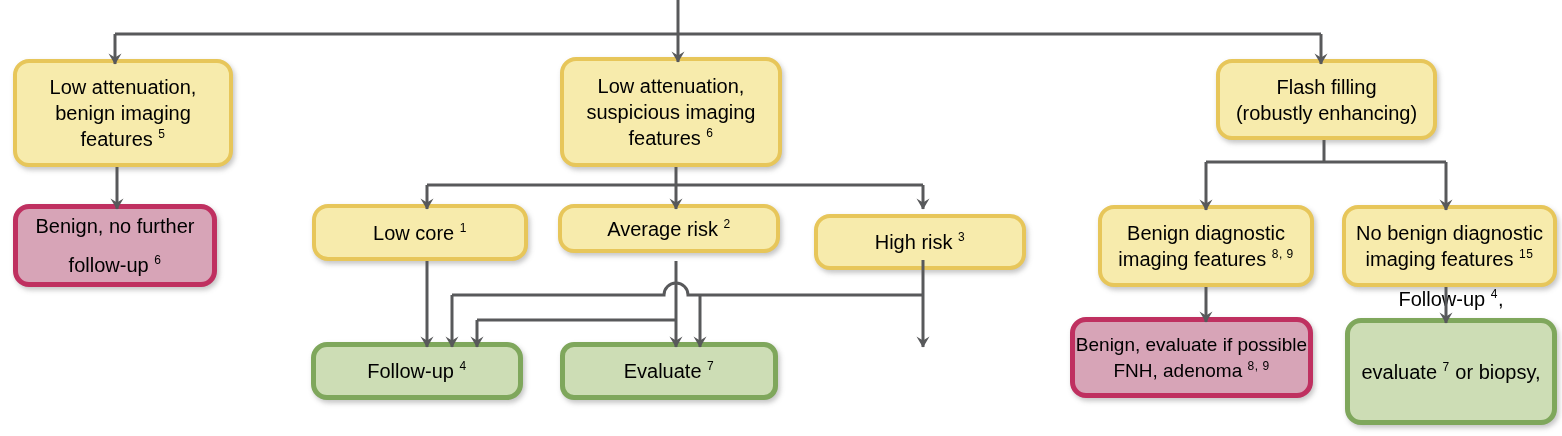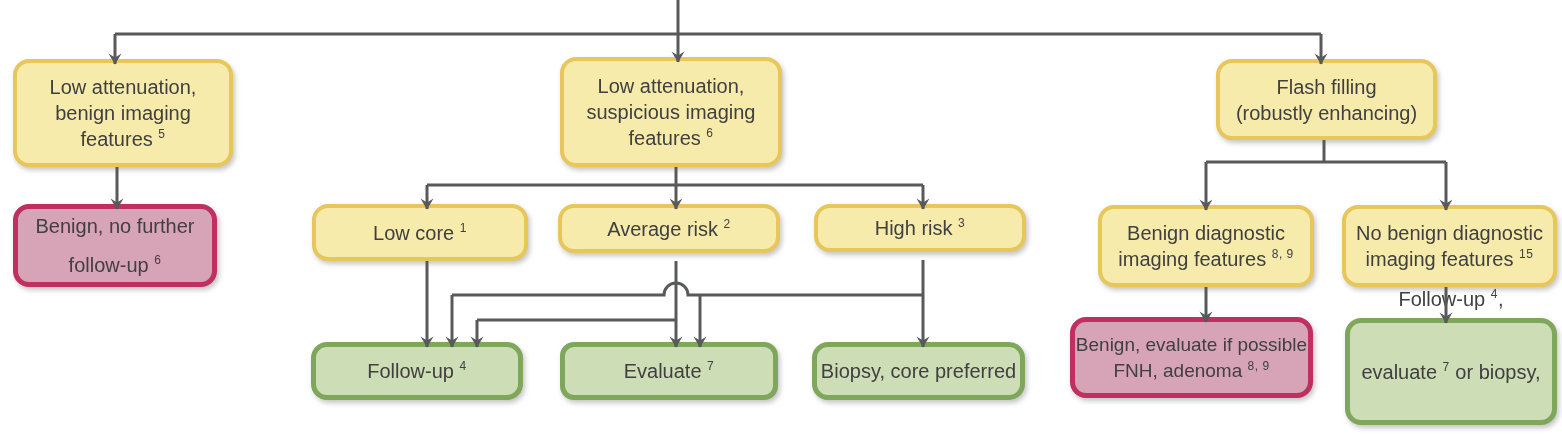--- a/index.html
+++ b/index.html
@@ -1,18 +1,18 @@
 <!DOCTYPE html>
 <html><head>
 <meta charset="utf-8">
 <style>
   html,body{margin:0;padding:0;background:#ffffff;}
   .stage{
     position:relative;width:1562px;height:436px;background:#ffffff;overflow:hidden;
-    font-family:"Liberation Sans","DejaVu Sans",sans-serif;color:#404040;
+    font-family:"Liberation Sans","DejaVu Sans",sans-serif;color:#000000;
   }
   .node{
     position:absolute;box-sizing:border-box;border-radius:16px;
     display:flex;flex-direction:column;align-items:center;justify-content:center;
     text-align:center;font-size:20px;line-height:26px;
     box-shadow:2px 3px 5px rgba(90,90,90,0.35);
   }
   .yellow{background:#f7ebac;border:4px solid #e7c65a;}
   .green {background:#cdddb5;border:5px solid #7fa75c;gap:47px;}
   .pink  {background:#d7a4b7;border:5px solid #bf3060;}
@@ -49,21 +49,21 @@
   </div>
 
   <div class="node yellow" style="left:312px;top:204px;width:216px;height:57px;">
     <div class="line"><span>Low core </span><sup>1</sup></div>
   </div>
 
   <div class="node yellow" style="left:558px;top:204px;width:222px;height:49px;">
     <div class="line"><span>Average risk </span><sup>2</sup></div>
   </div>
 
-  <div class="node yellow" style="left:814px;top:204px;width:212px;height:48px;">
+  <div class="node yellow" style="left:814px;top:214px;width:212px;height:56px;">
     <div class="line"><span>High risk </span><sup>3</sup></div>
   </div>
 
   <div class="node yellow" style="left:1092px;top:205px;width:216px;height:82px;margin-left:6px;">
     <div class="line"><span>Benign diagnostic</span></div>
     <div class="line"><span>imaging features </span><sup>8, 9</sup></div>
   </div>
 
   <div class="node yellow" style="left:1342px;top:205px;width:215px;height:82px;">
     <div class="line"><span>No benign diagnostic</span></div>
@@ -71,23 +71,20 @@
   </div>
 
   <div class="node green" style="left:311px;top:342px;width:212px;height:58px;">
     <div class="line"><span>Follow-up </span><sup>4</sup></div>
   </div>
 
   <div class="node green" style="left:560px;top:342px;width:218px;height:58px;border-radius:14px;">
     <div class="line"><span>Evaluate </span><sup>7</sup></div>
   </div>
 
-  <div class="node green" style="left:812px;top:342px;width:213px;height:58px;">
-    <div class="line"><span>Biopsy, core preferred</span></div>
-  </div>
 
   <div class="node pink small" style="left:1070px;top:317px;width:243px;height:81px;">
     <div class="line"><span>Benign, evaluate if possible</span></div>
     <div class="line"><span>FNH, adenoma </span><sup>8, 9</sup></div>
   </div>
 
   <div class="node green" style="left:1345px;top:318px;width:212px;height:107px;">
     <div class="line"><span>Follow-up </span><sup>4</sup><span>,</span></div>
     <div class="line"><span>evaluate </span><sup>7</sup><span> or biopsy,</span></div>
     <div class="line"><span>core preferred</span></div>

